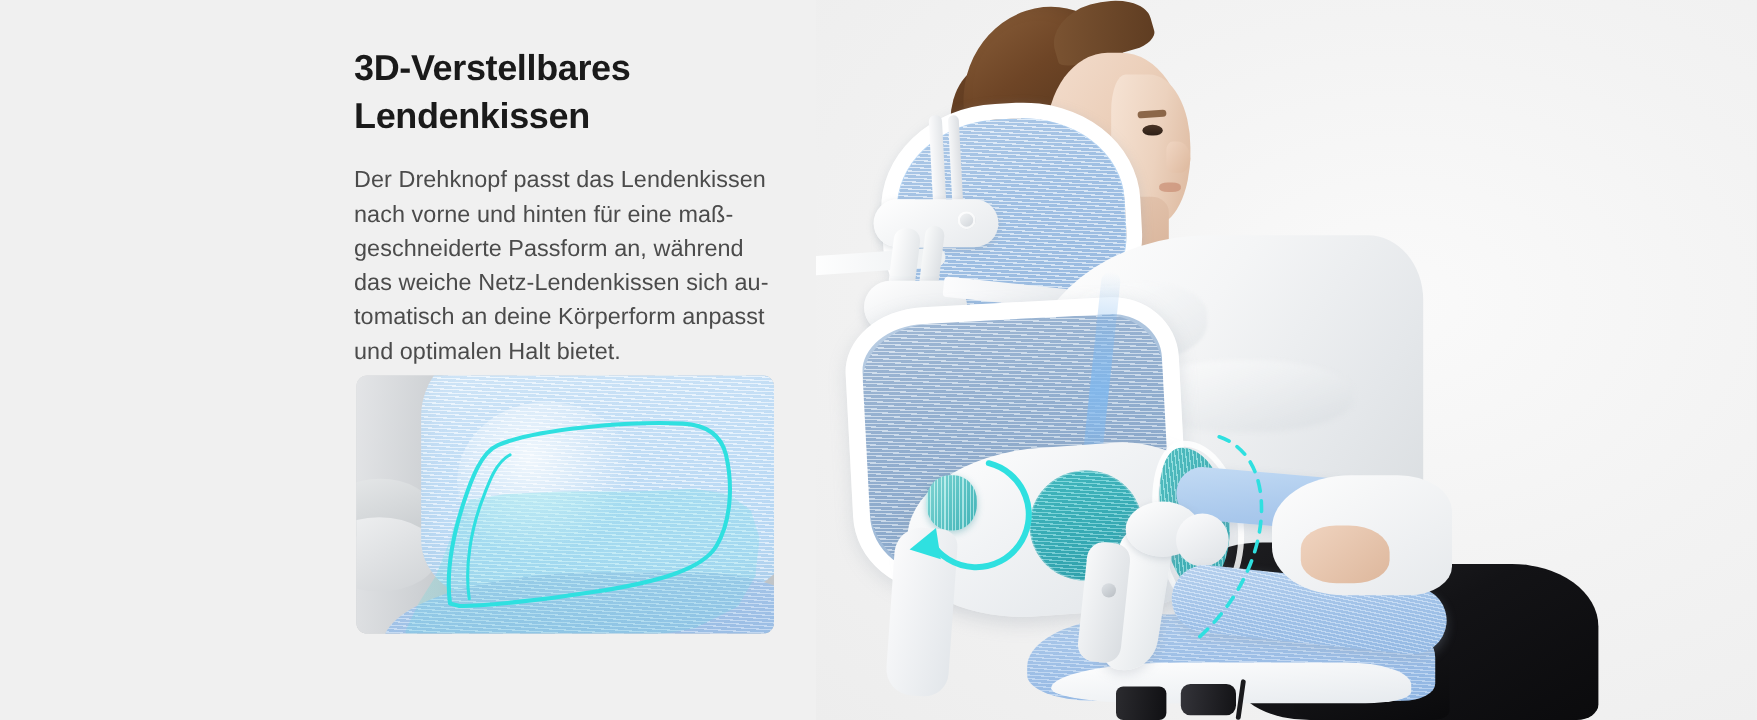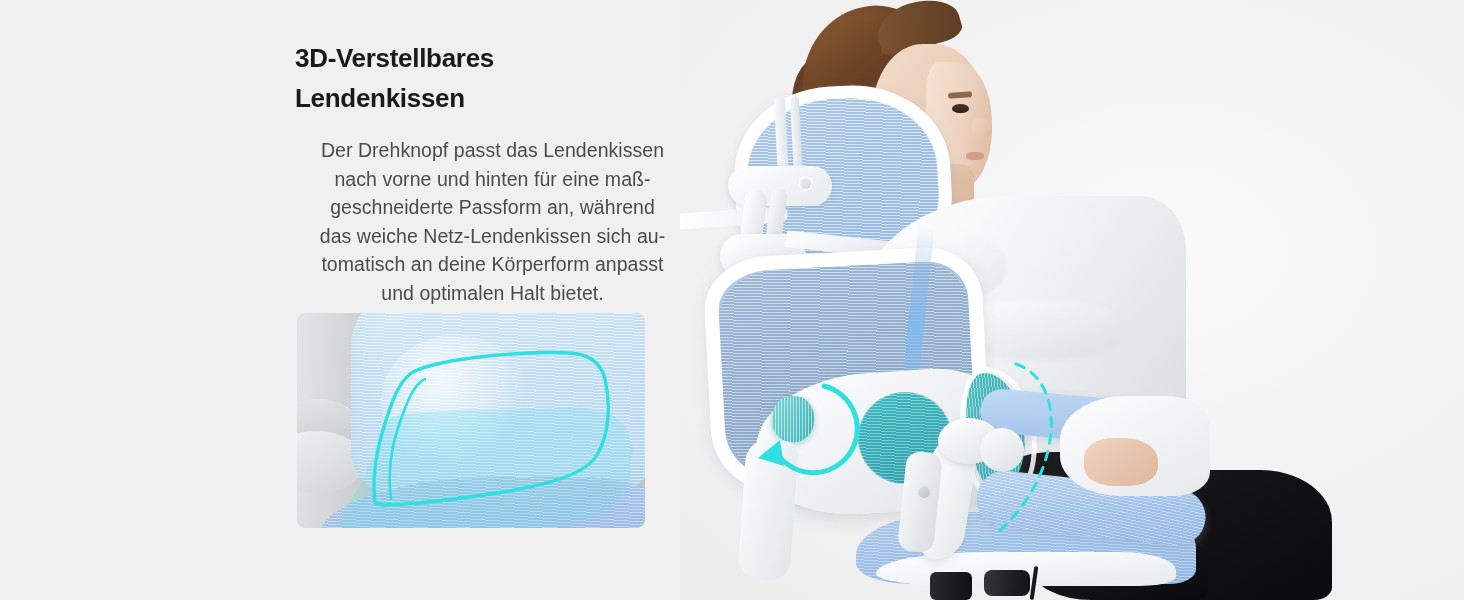--- a/index.html
+++ b/index.html
@@ -8,27 +8,27 @@
     width:1464px;height:600px;
     background:#f0f0f0;
     font-family:"Liberation Sans","DejaVu Sans",sans-serif;
     overflow:hidden;
   }
   .banner{position:relative;width:1464px;height:600px;background:#f0f0f0;overflow:hidden;}
 
   
   .text-col{position:absolute;left:295px;top:38px;width:395px;}
   .headline{
-    font-size:26px;line-height:40px;font-weight:bold;
+    font-size:30px;line-height:40px;font-weight:bold;
     color:#1a1a1a;letter-spacing:-0.3px;margin:0 0 18px 0;
     white-space:pre-line;
   }
   .body-copy{
     font-size:19.5px;line-height:28.5px;color:#4b4b4b;
-    margin:0;white-space:pre-line;letter-spacing:0.05px;text-align:center;
+    margin:0;white-space:pre-line;letter-spacing:0.05px;
   }
 
   
   .inset{
     position:absolute;left:297px;top:313px;width:348px;height:215px;
     border-radius:9px;overflow:hidden;
     background:#d8dadc;
   }
   .inset-bg{position:absolute;inset:0;background:
       linear-gradient(150deg,#d9dbdd 0%,#c9ccce 40%,#bfc3c6 100%);}

